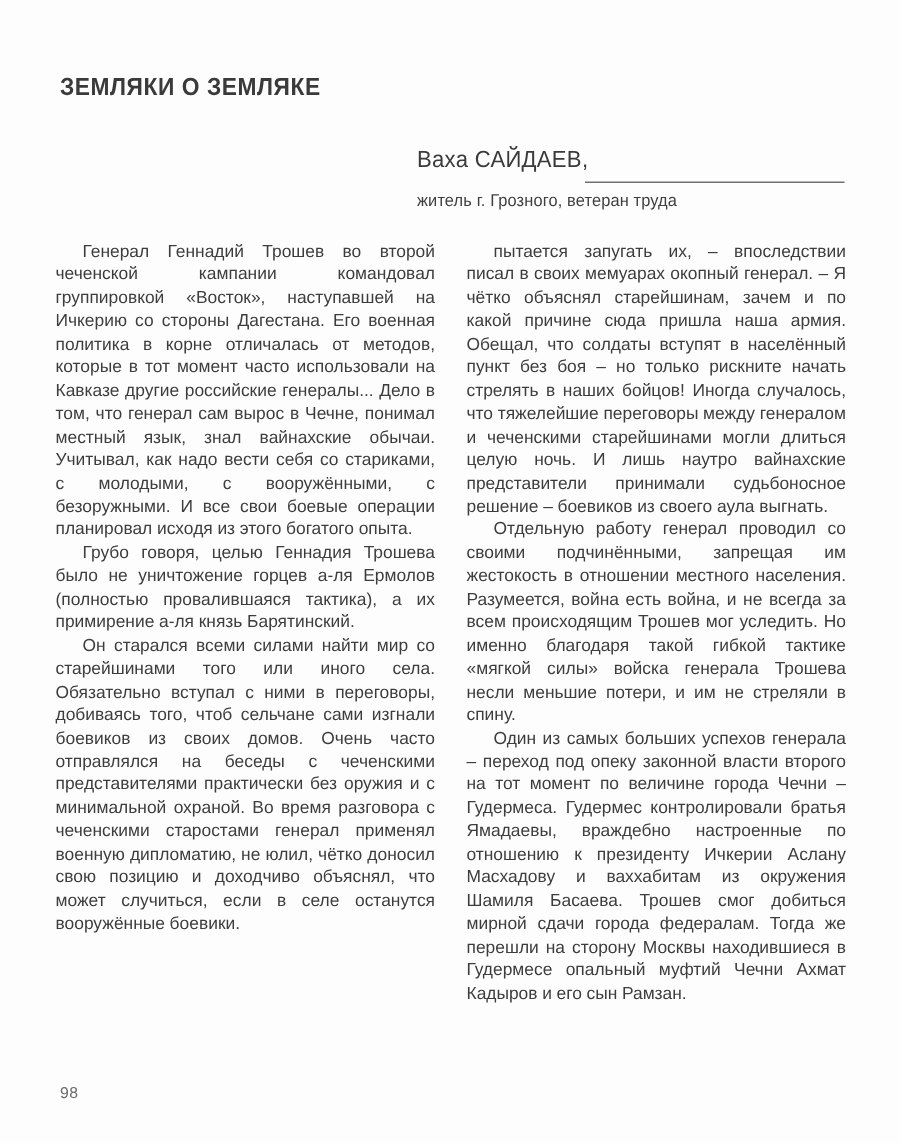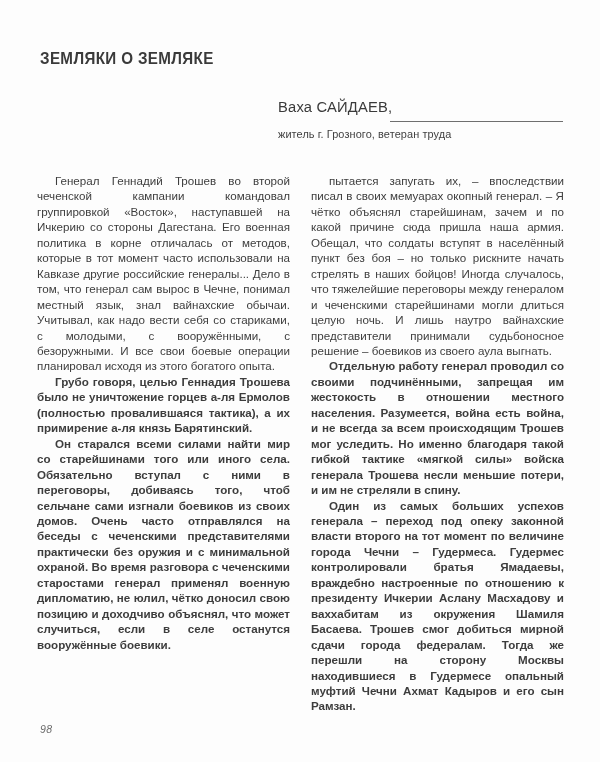--- a/index.html
+++ b/index.html
@@ -69,53 +69,51 @@
     color: #3f3f3f;
     letter-spacing: 0.1px;
     transform: scaleX(0.95);
     transform-origin: right center;
     white-space: nowrap;
   }
   
   .columns {
     position: absolute;
     left: 37px;
-    top: 173px;
+    top: 160px;
     width: 527px;
     display: flex;
     gap: 21px;
   }
   .column {
     width: 253px;
   }
   .column p {
     margin: 0;
     font-family: "Liberation Sans", sans-serif;
     font-size: 11.6px;
     line-height: 15.45px;
     text-align: justify;
     text-indent: 18px;
     color: #3d3d3d;
     hyphens: none;
     word-spacing: -0.1px;
   }
   .column p + p {
     margin-top: 0px;
-    font-weight: bold;
   }
   
   .folio {
     position: absolute;
     left: 40px;
     top: 723px;
     font-family: "Liberation Sans", sans-serif;
     font-size: 10.5px;
     color: #6b6b6b;
     letter-spacing: 0.3px;
-    font-style: italic;
   }
 </style>
 </head>
 <body>
 
 <div class="page">
 
   <div class="section-title">ЗЕМЛЯКИ О ЗЕМЛЯКЕ</div>
 
   <div class="byline-block">

